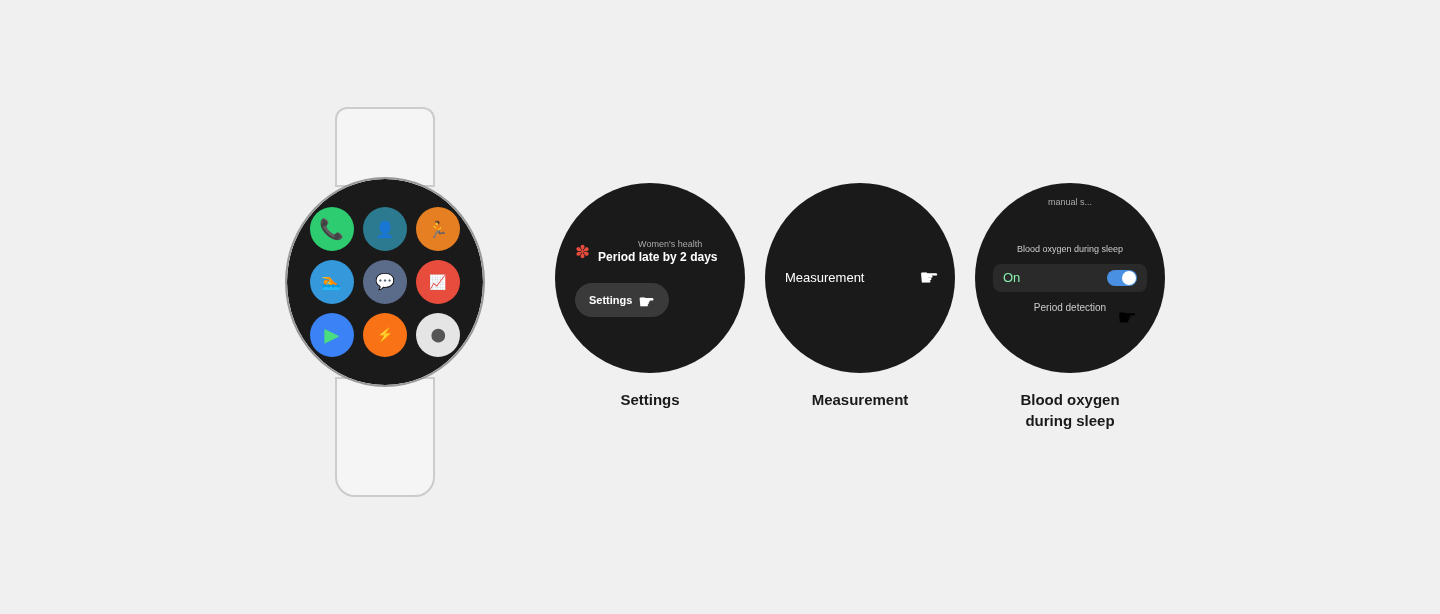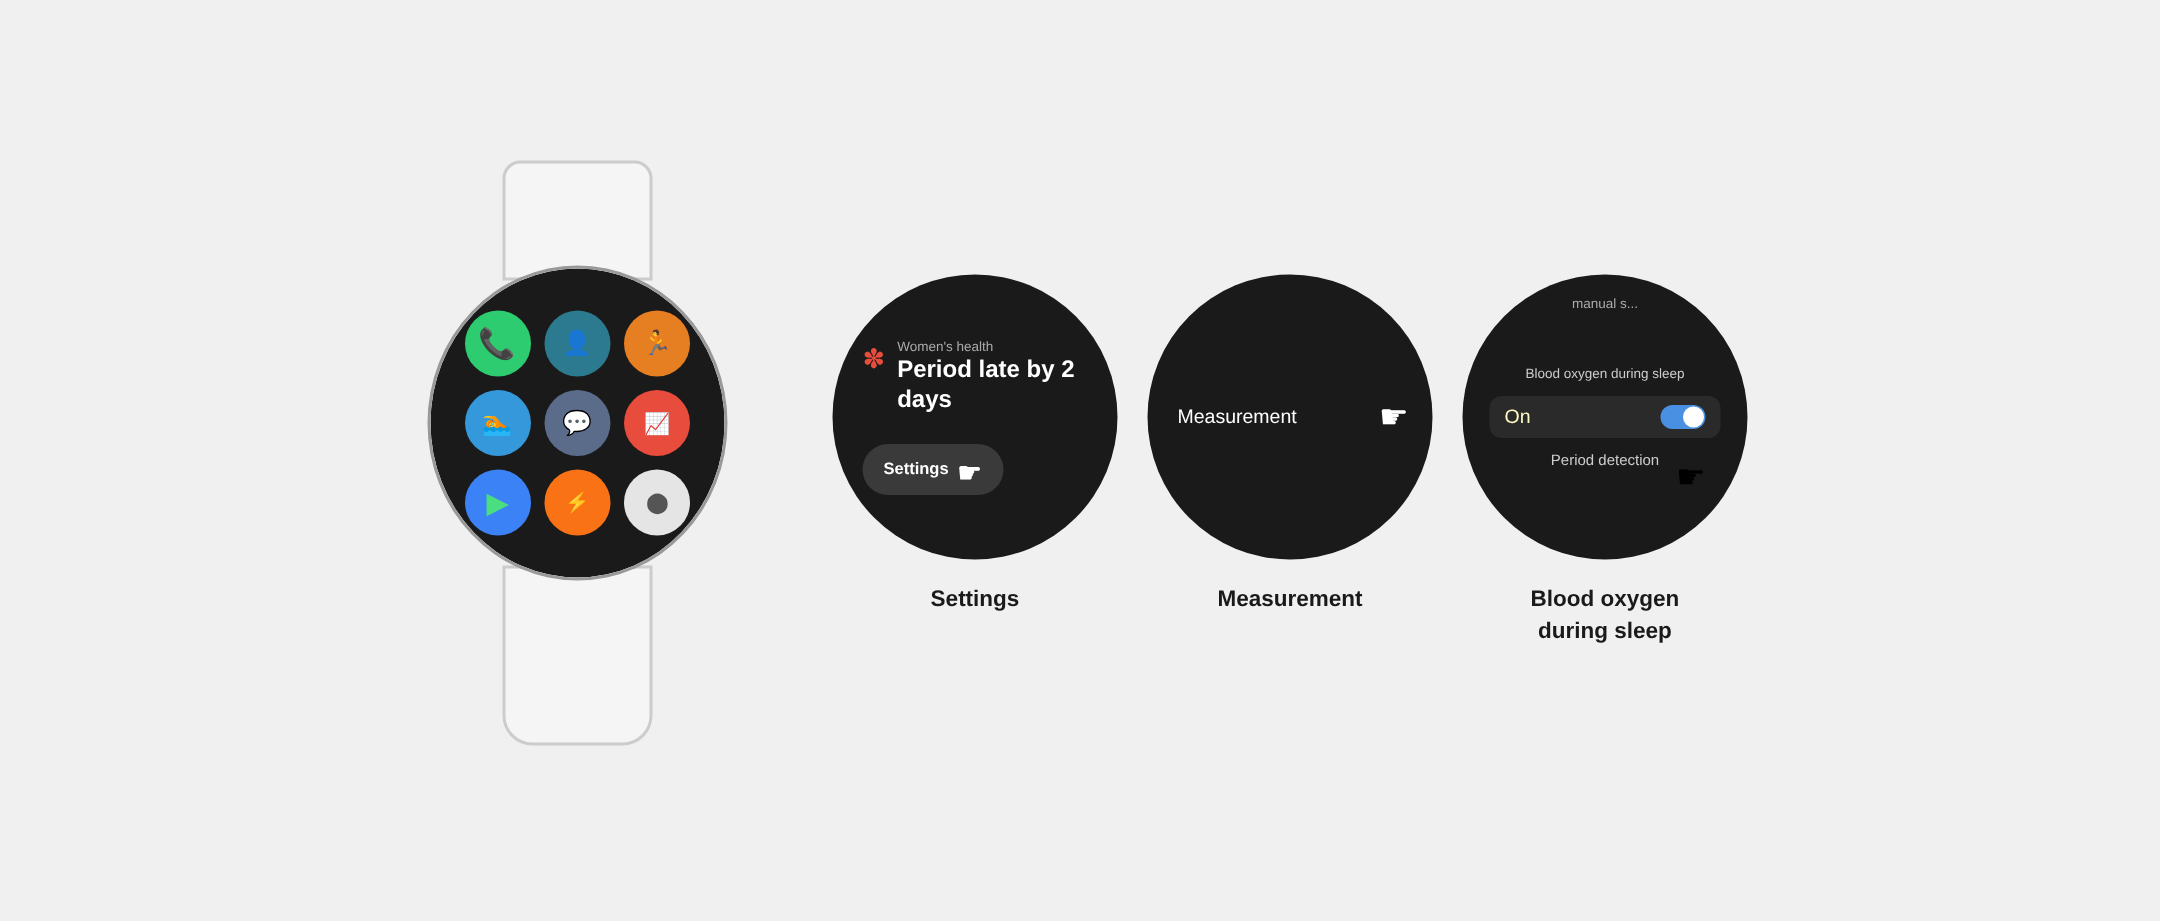--- a/index.html
+++ b/index.html
@@ -179,24 +179,25 @@
 
     .notification-text {
       display: flex;
       flex-direction: column;
     }
 
     .notification-subtitle {
       font-size: 9px;
       color: #aaa;
       line-height: 1.2;
+      margin-left: 40px;
     }
 
     .notification-title {
-      font-size: 16px;
+      font-size: 12px;
       font-weight: 700;
       color: #fff;
       line-height: 1.3;
     }
 
     .settings-btn-wrapper {
       display: flex;
       justify-content: flex-start;
       margin-top: 8px;
     }
@@ -269,21 +270,21 @@
       align-items: center;
       justify-content: space-between;
       background: #2a2a2a;
       border-radius: 8px;
       padding: 6px 10px;
       margin-bottom: 10px;
     }
 
     .bo-on-text {
       font-size: 13px;
-      color: #fef9c3;
+      color: #86efac;
       font-weight: 500;
     }
 
     .toggle-container {
       display: flex;
       align-items: center;
       position: relative;
     }
 
     .toggle-track {

